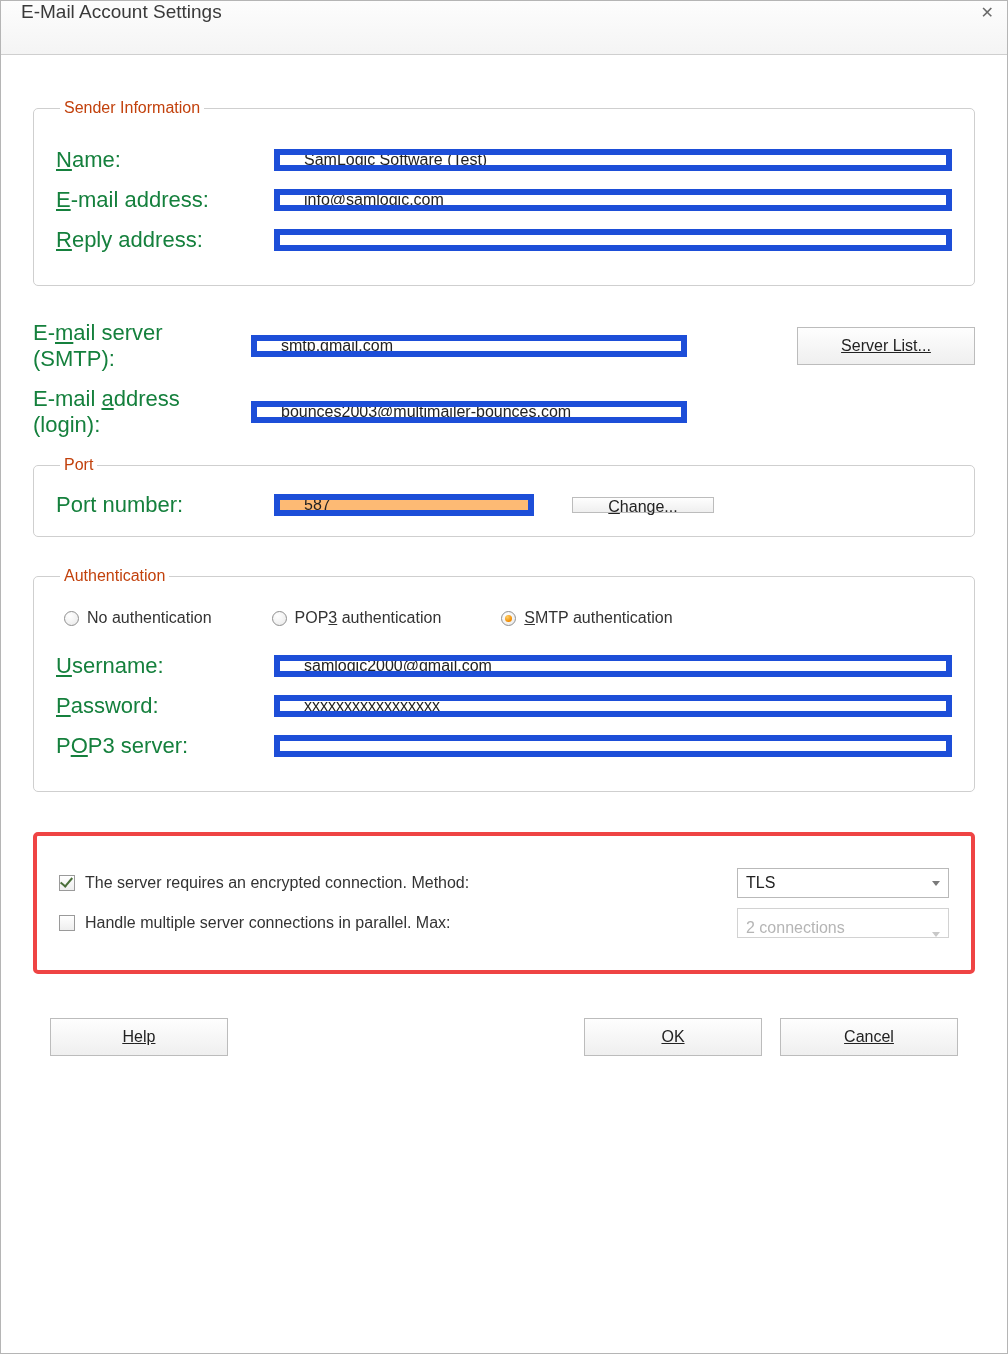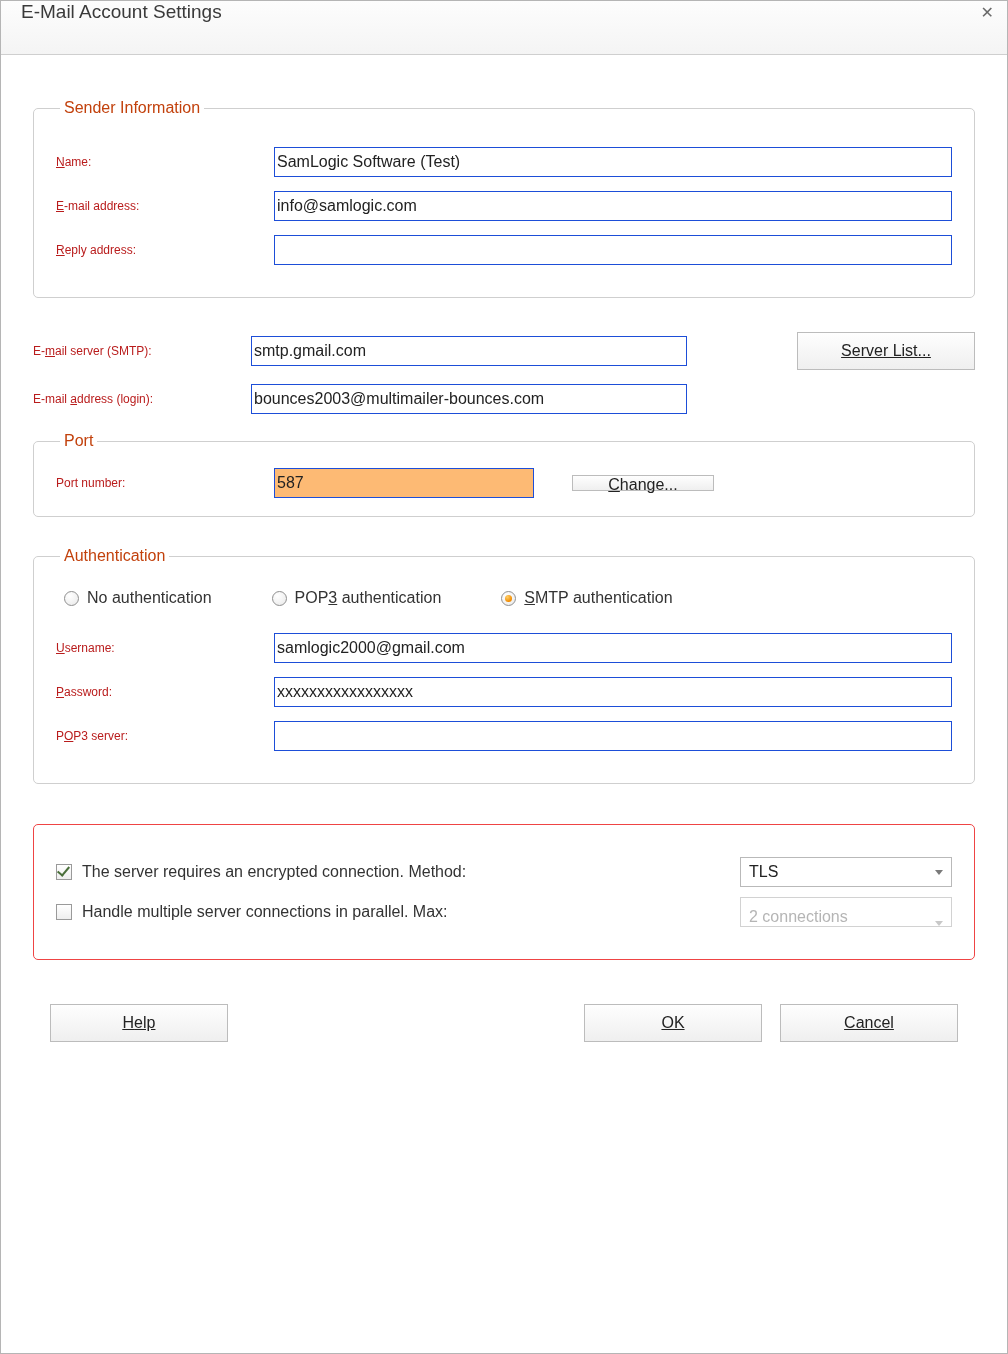--- a/index.html
+++ b/index.html
@@ -59,31 +59,31 @@
   }
 
   .row {
     display: flex;
     align-items: center;
     gap: 12px;
     margin: 14px 0;
   }
   .row .label {
     width: 206px;
-    font-size: 12px;
-    color: #b91c1c;
+    font-size: 22px;
+    color: #15803d;
   }
   .u { text-decoration: underline; }
 
   input.text {
-    height: 30px;
+    height: 22px;
     line-height: 28px;
-    border: 1px solid #1d4ed8;
+    border: 6px solid #1d4ed8;
     background: #ffffff;
-    padding: 0 2px;
+    padding: 0 24px;
     font-size: 16px;
     font-family: inherit;
     color: #222;
   }
   input.text:disabled {
     background: #f7f7f7;
     color: #aaaaaa;
   }
   input.text.readonly {
     background: #fdba74;
@@ -137,21 +137,21 @@
     position: absolute;
     inset: 3px;
     border-radius: 50%;
     background: radial-gradient(circle at 35% 30%, #ffcf68, #f08a00 70%);
   }
   .radio span.lbl {}
 
   .disabled-label { color: #b4b4b4; }
 
   .panel-box {
-    border: 1px solid #ef4444;
+    border: 4px solid #ef4444;
     border-radius: 5px;
     padding: 22px 22px;
     margin-top: 40px;
   }
   .panel-row {
     display: flex;
     align-items: center;
     gap: 10px;
     margin: 10px 0;
   }

